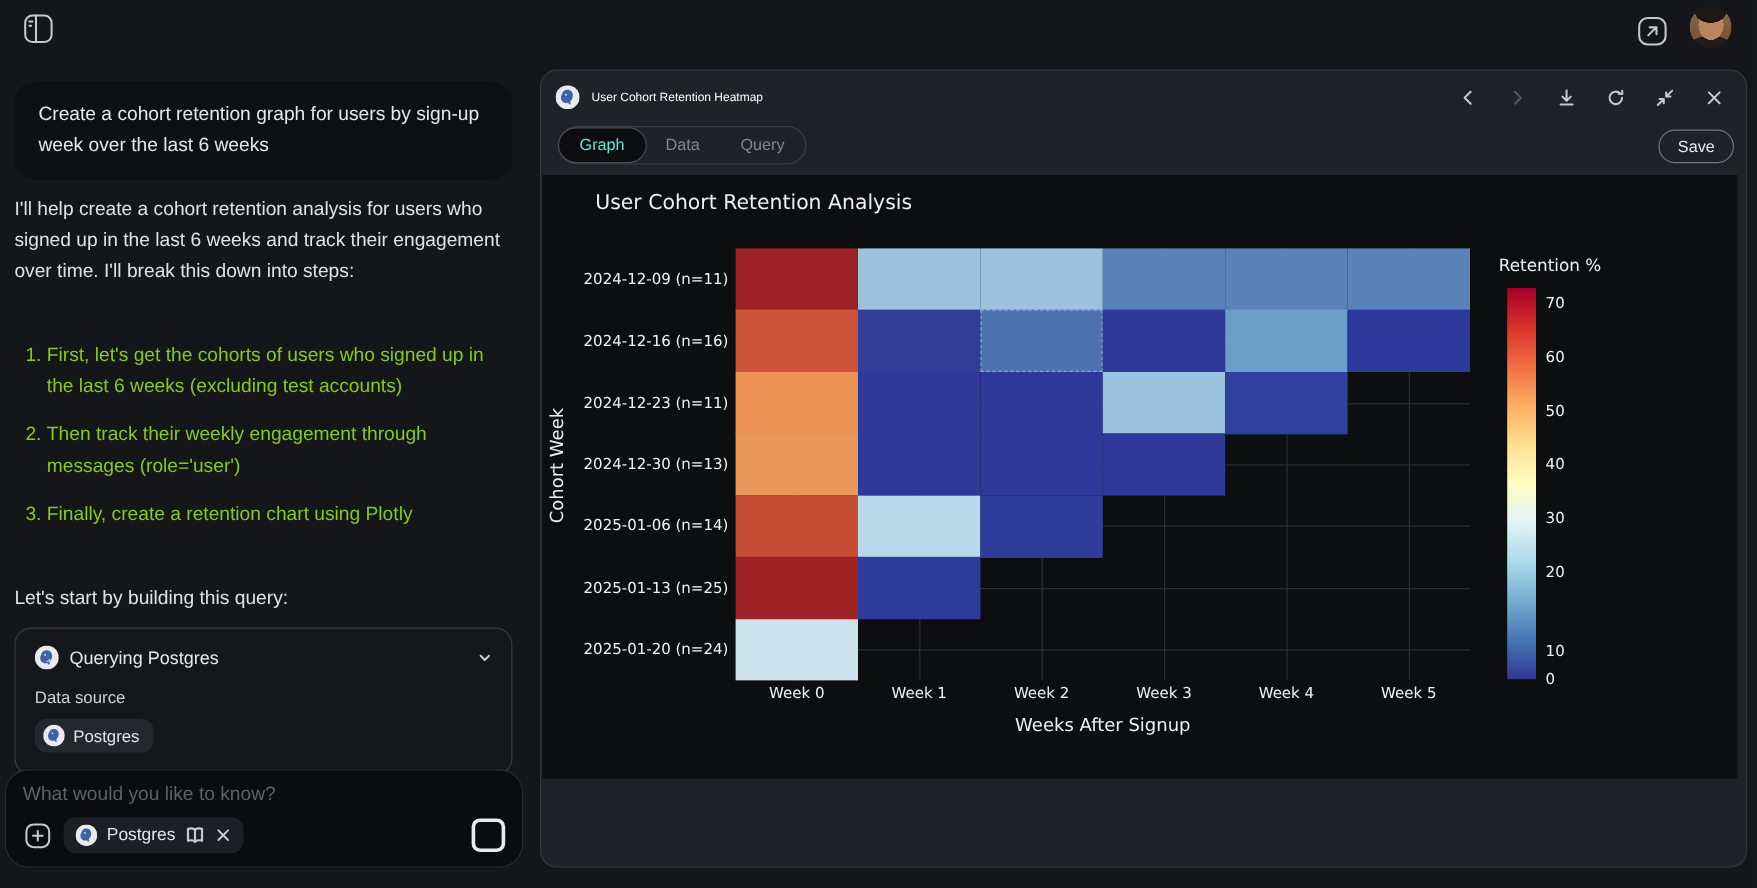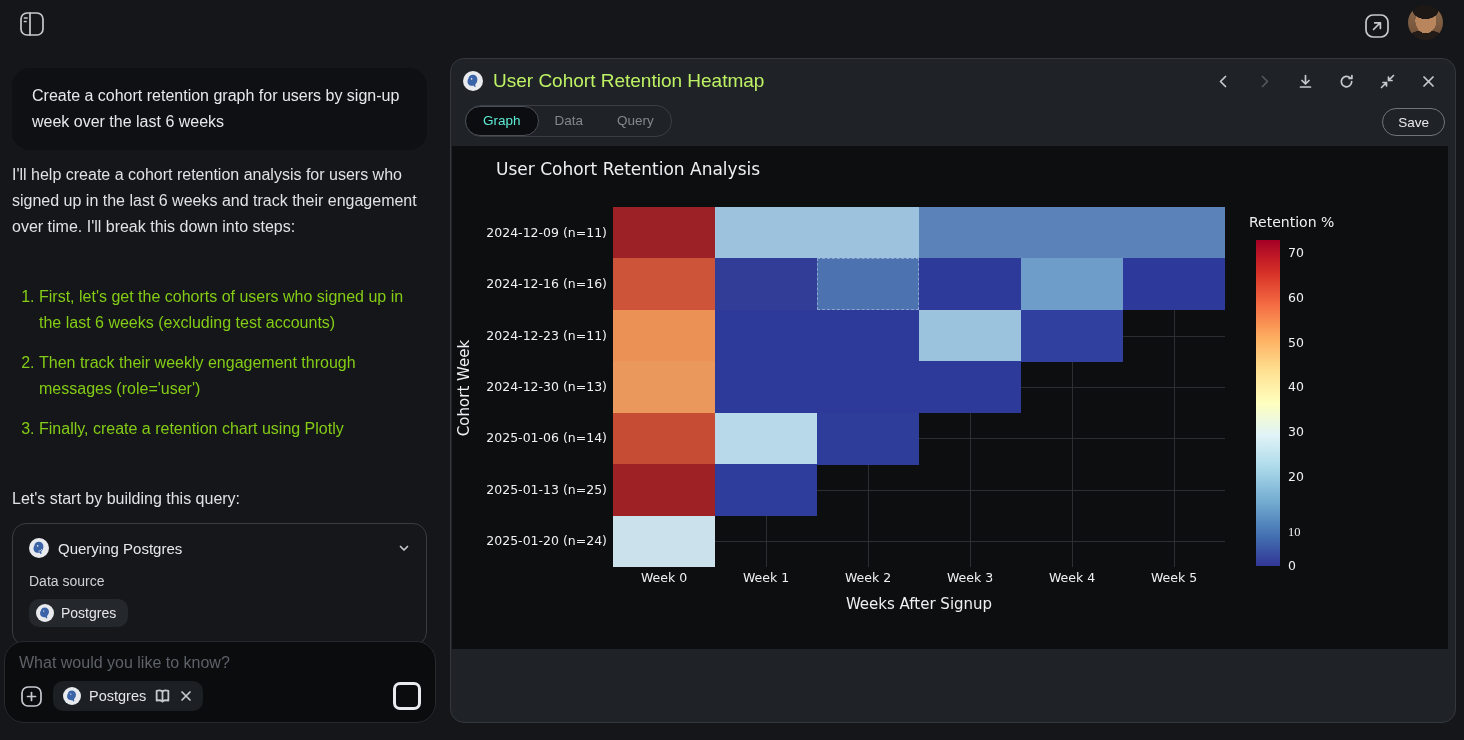--- a/index.html
+++ b/index.html
@@ -45,21 +45,21 @@
   .input-chip{display:flex;align-items:center;gap:8px;background:#1c1f23;border-radius:10px;height:30px;
               padding:0 10px;font-size:14.5px;color:#e3e5e9;cursor:default}
   .chip-x,.chip-book{cursor:pointer}
   .stop-btn{margin-left:auto;width:22px;height:22px;border:3px solid #e9ebee;border-radius:7px;cursor:pointer}
 
   
   .panel{position:absolute;left:450px;top:58px;width:1006px;height:665px;background:#1f2226;
          border:1px solid #34373d;border-radius:14px;box-sizing:border-box}
   .panel-head{position:absolute;top:0;left:0;right:0;height:44px;display:flex;align-items:center;
               padding:0 14px 0 12px;gap:10px}
-  .panel-title{font-size:19px;color:#bef264}
+  .panel-title{font-size:10px;color:#ffffff}
   .toolbar{margin-left:auto;display:flex;align-items:center;gap:24px;padding-right:4px}
   .tbtn{width:17px;height:17px;cursor:pointer}
   .tabs{position:absolute;left:14px;top:46px;display:inline-flex;align-items:center;height:32px;
         border:1px solid #3a3d43;border-radius:17px;box-sizing:border-box}
   .tab{padding:0 17px;font-size:13.5px;color:#84878d;line-height:30px;cursor:pointer;border-radius:15px}
   .tab.active{background:#0b0d10;border:1px solid #4a4e55;color:#5eead4;line-height:28px;margin:0 -1px;height:30px;box-sizing:border-box}
   .save-btn{position:absolute;right:10px;top:49px;height:28px;padding:0 15px;border:1px solid #71747a;
             border-radius:14px;background:transparent;color:#e8eaed;font-size:13.5px;cursor:pointer;
             font-family:"Liberation Sans",sans-serif}
 
@@ -261,21 +261,21 @@
         <div class="xtick" style="left: 314px;">Week 1</div>
         <div class="xtick" style="left: 416px;">Week 2</div>
         <div class="xtick" style="left: 518px;">Week 3</div>
         <div class="xtick" style="left: 620px;">Week 4</div>
         <div class="xtick" style="left: 722px;">Week 5</div>
       </div>
     <div class="x-axis-title">Weeks After Signup</div>
     <div class="colorbar" style="background: linear-gradient(to top, rgb(49, 54, 149), rgb(69, 117, 180), rgb(116, 173, 209), rgb(171, 217, 233), rgb(224, 243, 248), rgb(255, 255, 191), rgb(254, 224, 144), rgb(253, 174, 97), rgb(244, 109, 67), rgb(215, 48, 39), rgb(165, 0, 38));"></div>
     <div>
         <div class="cbtick" style="top: 412px;">0</div>
-        <div class="cbtick" style="top: 379px; font-family: Liberation Serif, serif;">10</div>
+        <div class="cbtick" style="top: 389px;">10</div>
         <div class="cbtick" style="top: 322.685px;">20</div>
         <div class="cbtick" style="top: 278.027px;">30</div>
         <div class="cbtick" style="top: 233.37px;">40</div>
         <div class="cbtick" style="top: 188.712px; text-align: right;">50</div>
         <div class="cbtick" style="top: 144.055px;">60</div>
         <div class="cbtick" style="top: 99.3973px;">70</div>
       </div>
     <div class="cb-title">Retention %</div>
   </div>
 </div>

